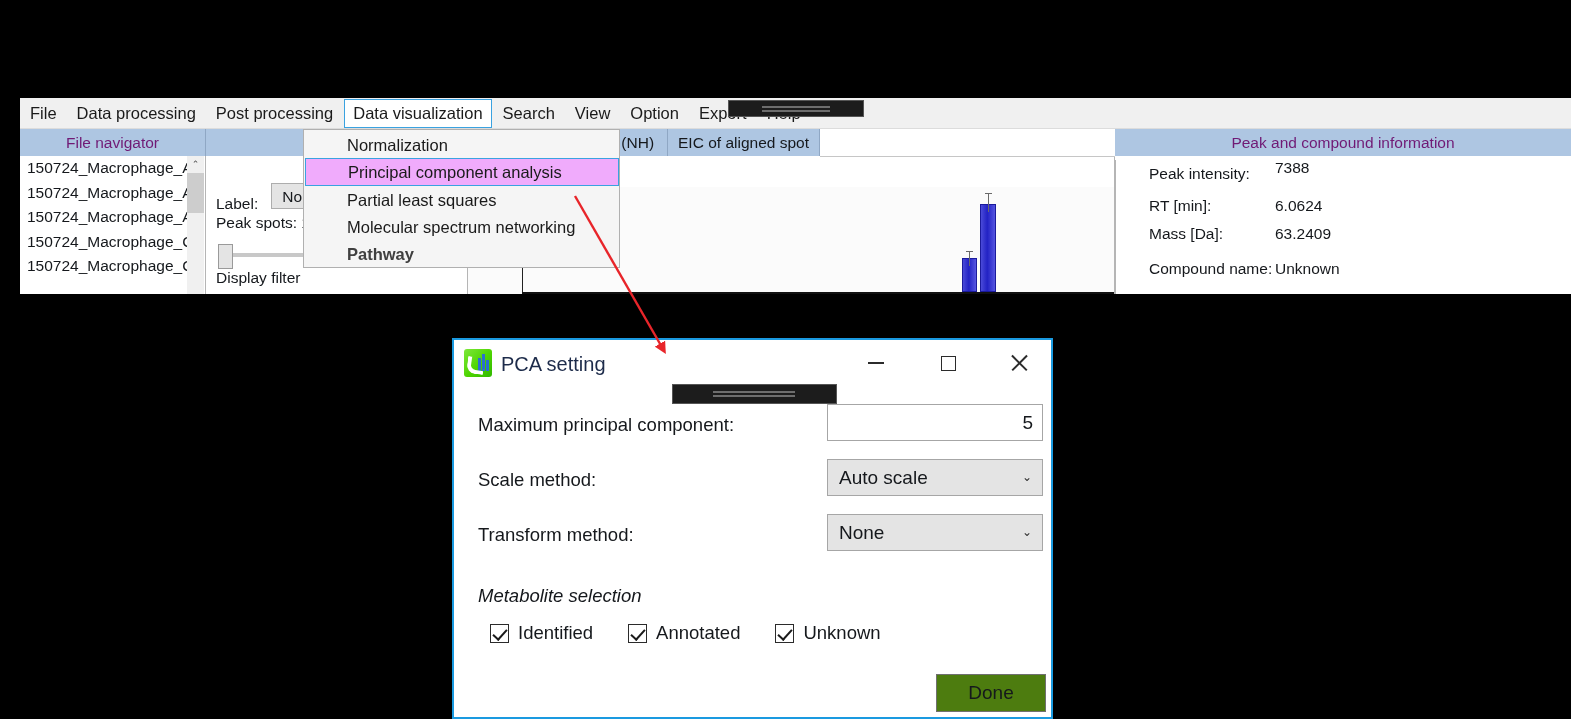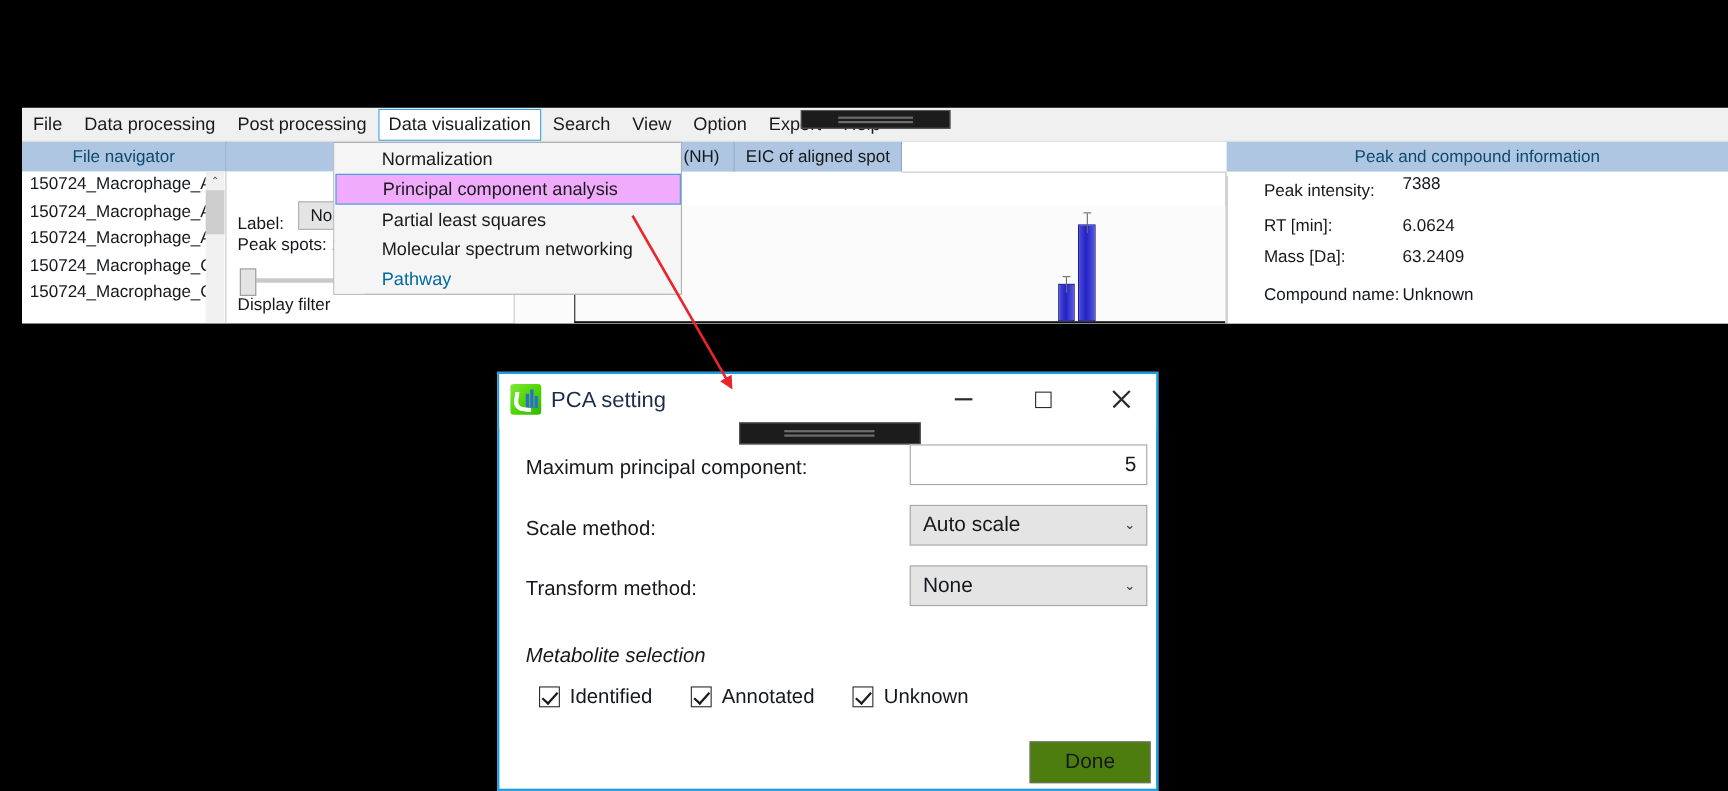--- a/index.html
+++ b/index.html
@@ -61,21 +61,21 @@
     left: 0;
     top: 31px;
     width: 1551px;
     height: 27px;
   }
   .panel-head {
     position: absolute;
     top: 0;
     height: 27px;
     background: #aec6e2;
-    color: #0c4a6e;
+    color: #701a75;
     font-size: 15.5px;
     line-height: 27px;
     text-align: center;
     box-sizing: border-box;
     border-right: 1px solid #8fa7c4;
     overflow: hidden;
     white-space: nowrap;
   }
   #panel-head-filenav { left: 0;    width: 186px; }
   #panel-head-peak    { left: 186px; width: 262px; }
@@ -724,21 +724,21 @@
               font-size:16.5px; color:#1a1a1a; padding-left:42px; box-sizing:border-box; white-space:nowrap;
               background:#f0abfc; border:1.5px solid #3aa2e0;">Principal component analysis</div>
 
   <div style="position:absolute; left:29px; top:84px; width:285px; height:26px; line-height:26px;
               font-size:16.5px; color:#1a1a1a; padding-left:14px; box-sizing:border-box; white-space:nowrap;">Molecular spectrum networking</div>
 
   <div style="position:absolute; left:29px; top:57px; width:285px; height:26px; line-height:26px;
               font-size:16.5px; color:#1a1a1a; padding-left:14px; box-sizing:border-box; white-space:nowrap;">Partial least squares</div>
 
   <div style="position:absolute; left:29px; top:111px; width:285px; height:26px; line-height:26px;
-              font-size:16.5px; color:#0369a1; padding-left:14px; box-sizing:border-box; white-space:nowrap;">Pathway</div>
+              font-size:16.5px; color:#404040; padding-left:14px; box-sizing:border-box; white-space:nowrap;font-weight:bold;">Pathway</div>
 </div>
 
 <div id="pca-dialog">
 
   <div id="pca-titlebar">
     <div id="pca-icon">
       <div class="ibar" style="left:14px; height:13px;"></div>
       <div class="ibar" style="left:18px; height:17px;"></div>
       <div class="ibar" style="left:22px; height:11px;"></div>
       <div class="iphone"></div>

